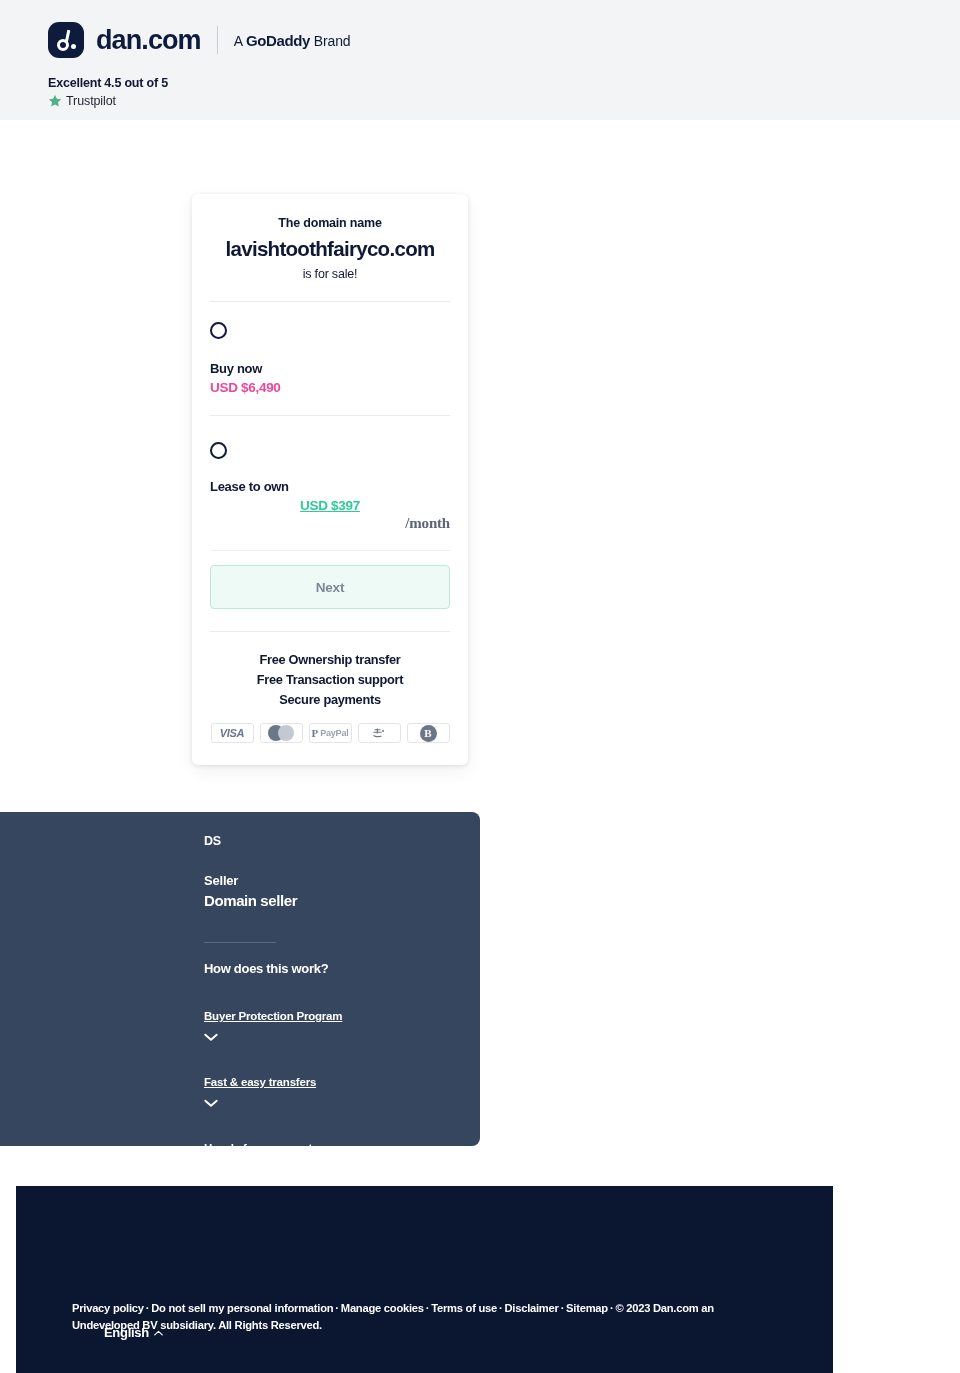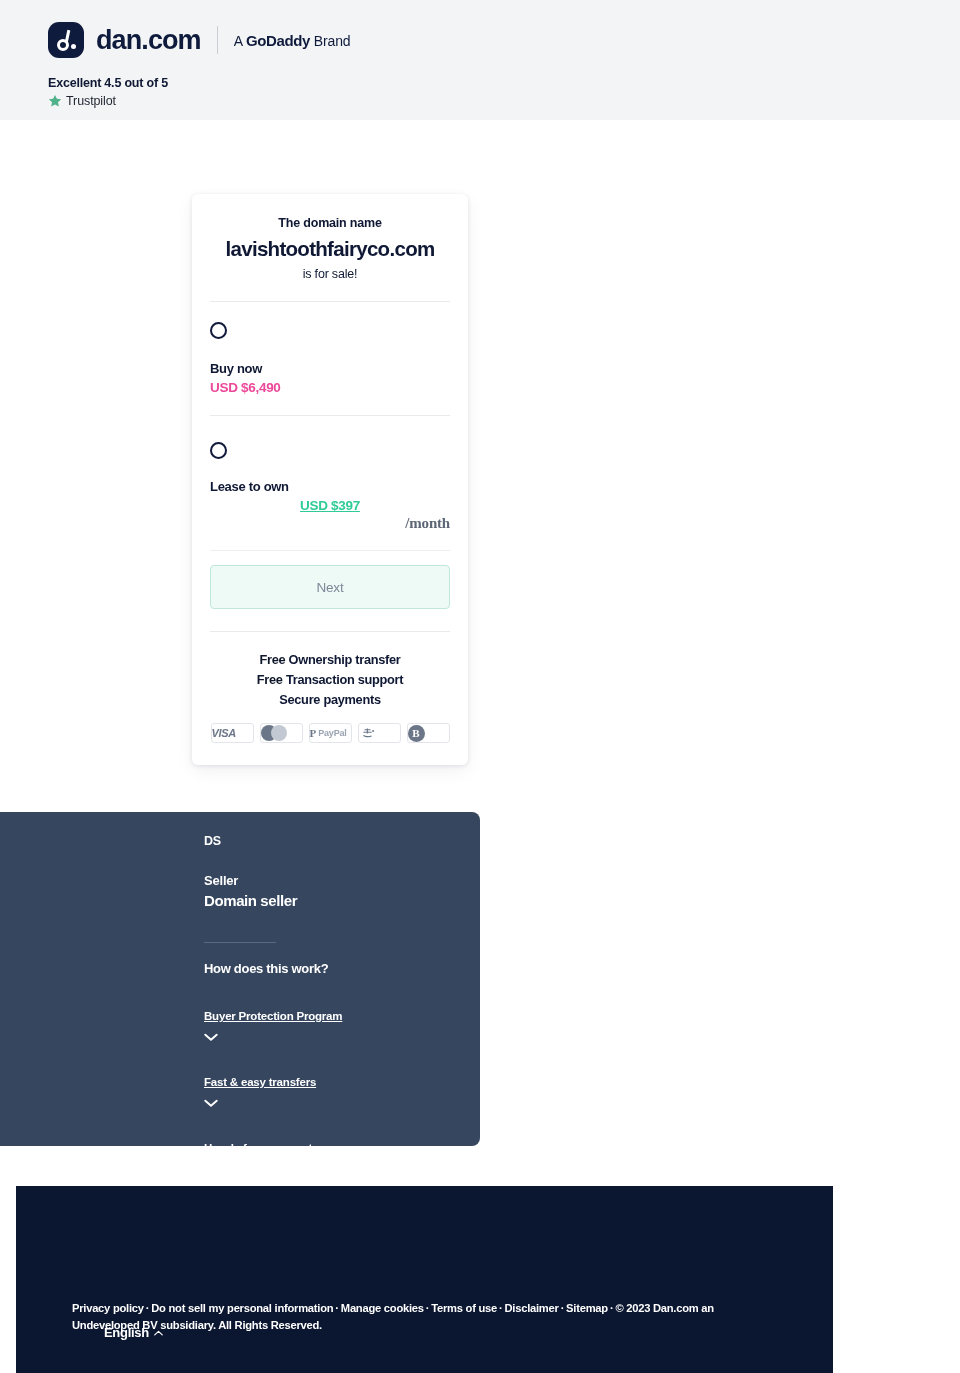--- a/index.html
+++ b/index.html
@@ -108,40 +108,40 @@
   .rule-2 { height: 1px; background: #edeef1; margin-top: 18px; }
 
   .next-btn {
     display: block; width: 100%; height: 44px;
     margin: 14px 0 0;
     background: #eefaf5;
     border: 1px solid #bfe8d8;
     border-radius: 4px;
     color: #7d8798;
     font-family: "Liberation Sans", sans-serif;
-    font-size: 13.5px; font-weight: 400; letter-spacing: -0.2px;
+    font-size: 13.5px; font-weight: 700; letter-spacing: -0.2px;
     cursor: default;
   }
 
   .card-sep { height: 1px; background: #e9eaee; margin-top: 22px; }
 
   .benefits { padding: 18px 0 0; text-align: center; }
   .benefit {
     font-size: 12.8px; font-weight: 700; letter-spacing: -0.3px;
     color: #0f1834; line-height: 1.55;
   }
   .benefit .free { color: #0f172a; }
 
   .pay-row {
     display: flex; justify-content: center; gap: 6px;
     padding: 14px 0 22px;
   }
   .pay-chip {
     width: 43px; height: 20px; border: 1px solid #e3e5ea; border-radius: 3px;
-    background: #fff; display: flex; align-items: center; 
+    background: #fff; display: flex; align-items: center; justify-content: center;
   }
   .visa-txt {
     font-size: 11px; font-weight: 700; font-style: italic;
     color: #6b7688; letter-spacing: -0.3px;
   }
   .mc { position: relative; width: 26px; height: 16px; }
   .mc i { position: absolute; top: 0; width: 16px; height: 16px; border-radius: 50%; display: block; }
   .mc .l { left: 0; background: #6b7688; }
   .mc .r { right: 0; background: #c3c9d2; }
   .pp { display: flex; align-items: center; gap: 2px; }

